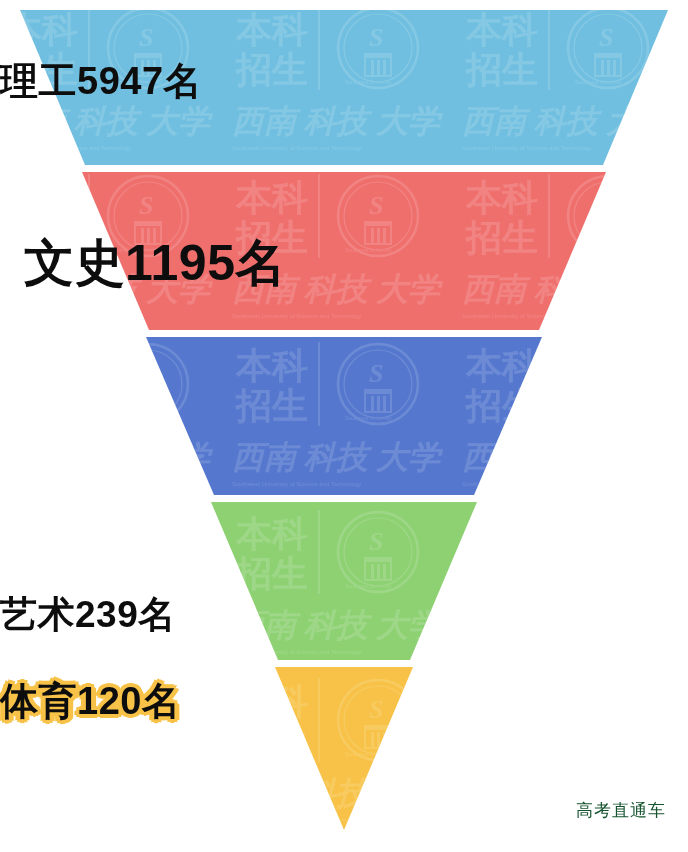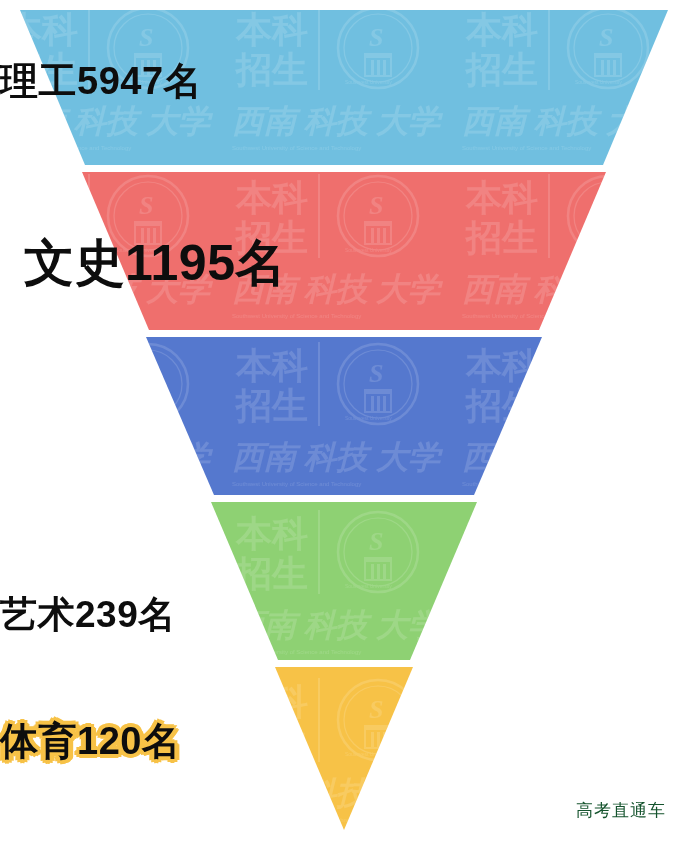--- a/index.html
+++ b/index.html
@@ -40,21 +40,21 @@
     letter-spacing: 0.5px;
     white-space: nowrap;
     line-height: 1;
   }
 
   .stage-label.lbl-0 { top: 62px;  font-size: 38px; }
   .stage-label.lbl-1 { top: 238px; font-size: 50px; padding-left: 24px; }
   .stage-label.lbl-2 { top: 392px; font-size: 38px; }
   .stage-label.lbl-3 { top: 552px; font-size: 37px; margin-top: 44px; }
   .stage-label.lbl-4 {
-    top: 722px;
+    top: 682px;
     font-size: 38px;
     text-shadow:
       -3px -3px 0 #f7c247,  3px -3px 0 #f7c247,
       -3px  3px 0 #f7c247,  3px  3px 0 #f7c247,
       -4px  0   0 #f7c247,  4px  0   0 #f7c247,
        0   -4px 0 #f7c247,  0    4px 0 #f7c247,
       -5px  1px 0 #f7c247,  5px  1px 0 #f7c247;
   }
 
   #source-watermark {

